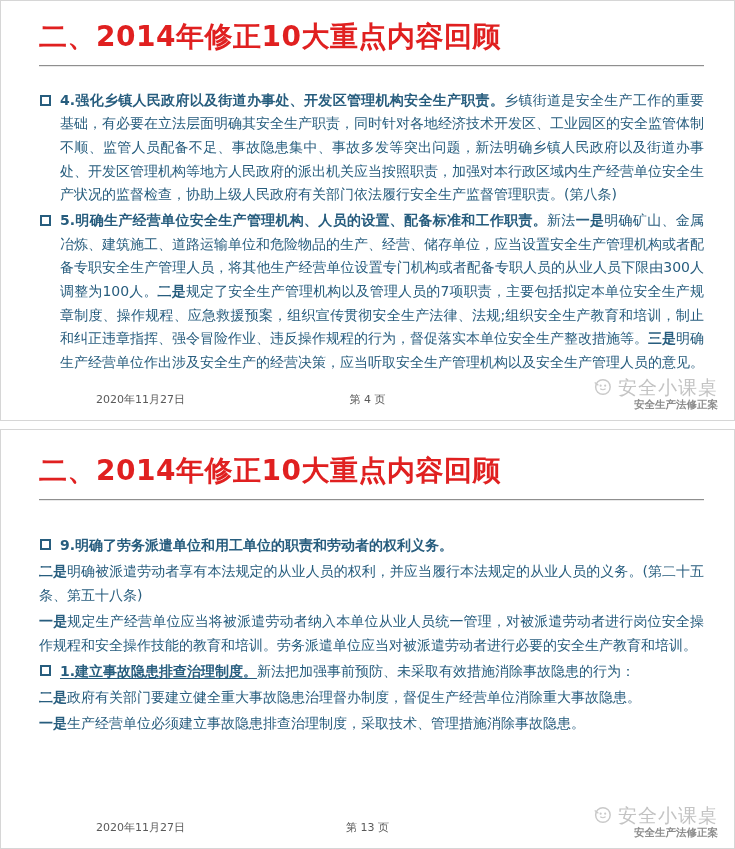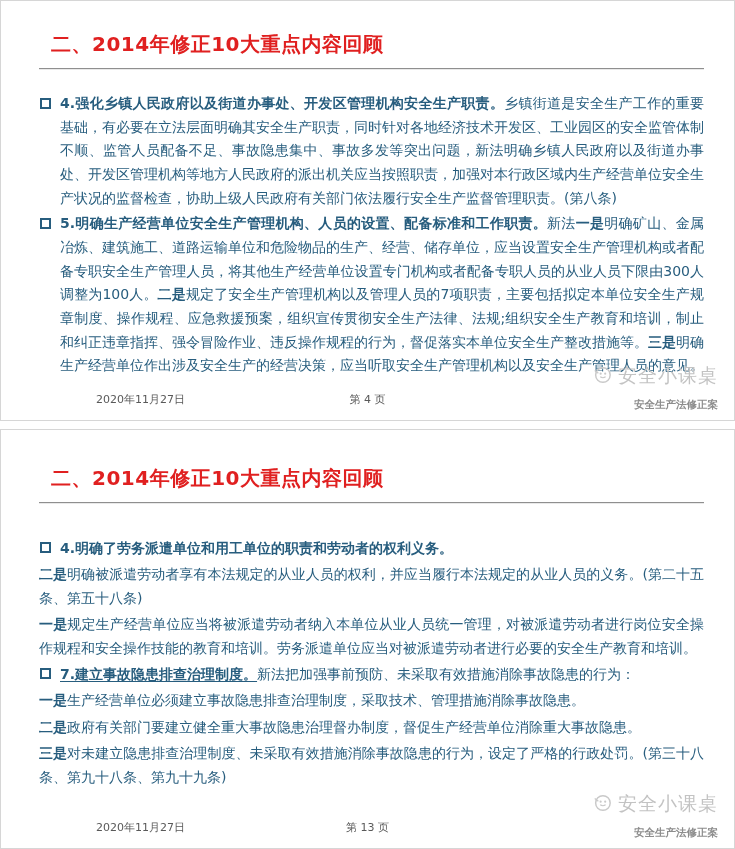--- a/index.html
+++ b/index.html
@@ -19,23 +19,23 @@
     box-sizing:border-box;
     width:735px;
     background:#ffffff;
     border:1px solid #d6d6d6;
     padding:19px 30px 0 38px;
     overflow:hidden;
   }
   .slide--1{height:421px;}
   .slide--2{height:420px;margin-top:8px;padding-top:24px;}
   .title{
-    margin:12px;
+    margin:0;
     color:var(--title-red);
-    font-size:20px;
+    font-size:28px;
     font-weight:bold;
     line-height:1.2;
     letter-spacing:0.5px;
     white-space:nowrap;
   }
   .rule{
     border:none;
     border-top:1px solid #8f8f8f;
     box-shadow:0 1px 0 #e9e9e9;
     margin:11px 0 0 0;
@@ -68,21 +68,21 @@
   }
   .footer-date{position:absolute;left:95px;bottom:0;}
   .footer-page{position:absolute;left:50%;transform:translateX(-50%);bottom:0;}
   .watermark{
     position:absolute;right:16px;bottom:9px;
     text-align:right;
     line-height:1.1;
   }
   .wm-row{display:flex;align-items:center;justify-content:flex-end;gap:5px;}
   .wm-brand{font-size:19px;color:var(--wm-gray);letter-spacing:1px;}
-  .wm-sub{font-size:10.5px;color:#8d8d8d;font-weight:bold;margin-top:14px;}
+  .wm-sub{font-size:10.5px;color:#8d8d8d;font-weight:bold;margin-top:2px;}
   .wm-logo{display:inline-block;width:22px;height:20px;}
 </style>
 </head>
 <body>
 
 <section class="slide slide--1">
   <h1 class="title">二、2014年修正10大重点内容回顾</h1>
   <hr class="rule">
   <div class="content">
       <div class="block bulleted">
@@ -116,40 +116,37 @@
     <span class="footer-page">第 4 页</span>
   </div>
 </section>
 
 <section class="slide slide--2">
   <h1 class="title">二、2014年修正10大重点内容回顾</h1>
   <hr class="rule">
   <div class="content">
       <div class="block bulleted">
         <span class="bullet"></span>
-        <span class="ptext"><span class="b">4.明确了劳务派遣单位和用工单位的职责和劳动者的权利义务。</span></span>
+        <span class="ptext"><span class="b">9.明确了劳务派遣单位和用工单位的职责和劳动者的权利义务。</span></span>
       </div>
       <div class="block">
         <span class="ptext"><span class="b">二是</span><span>明确被派遣劳动者享有本法规定的从业人员的权利，并应当履行本法规定的从业人员的义务。(第二十五条、第五十八条)</span></span>
       </div>
       <div class="block">
         <span class="ptext"><span class="b">一是</span><span>规定生产经营单位应当将被派遣劳动者纳入本单位从业人员统一管理，对被派遣劳动者进行岗位安全操作规程和安全操作技能的教育和培训。劳务派遣单位应当对被派遣劳动者进行必要的安全生产教育和培训。</span></span>
       </div>
       <div class="block bulleted">
         <span class="bullet"></span>
-        <span class="ptext"><span class="b u">7.建立事故隐患排查治理制度。</span><span>新法把加强事前预防、未采取有效措施消除事故隐患的行为：</span></span>
-      </div>
-      <div class="block">
-        <span class="ptext"><span class="b">一是</span><span>生产经营单位必须建立事故隐患排查治理制度，采取技术、管理措施消除事故隐患。</span></span>
+        <span class="ptext"><span class="b u">1.建立事故隐患排查治理制度。</span><span>新法把加强事前预防、未采取有效措施消除事故隐患的行为：</span></span>
       </div>
       <div class="block">
         <span class="ptext"><span class="b">二是</span><span>政府有关部门要建立健全重大事故隐患治理督办制度，督促生产经营单位消除重大事故隐患。</span></span>
       </div>
       <div class="block">
-        <span class="ptext"><span class="b">三是</span><span>对未建立隐患排查治理制度、未采取有效措施消除事故隐患的行为，设定了严格的行政处罚。(第三十八条、第九十八条、第九十九条)</span></span>
+        <span class="ptext"><span class="b">一是</span><span>生产经营单位必须建立事故隐患排查治理制度，采取技术、管理措施消除事故隐患。</span></span>
       </div>
     </div>
 
   <div class="watermark">
     <div class="wm-row">
       <span class="wm-logo">
         <svg viewBox="0 0 24 22" width="22" height="20">
           <circle cx="13" cy="11" r="8" fill="none" stroke="#c9c9c9" stroke-width="1.6"></circle>
           <circle cx="10.5" cy="9.5" r="1.2" fill="#c9c9c9"></circle>
           <circle cx="15.5" cy="9.5" r="1.2" fill="#c9c9c9"></circle>

